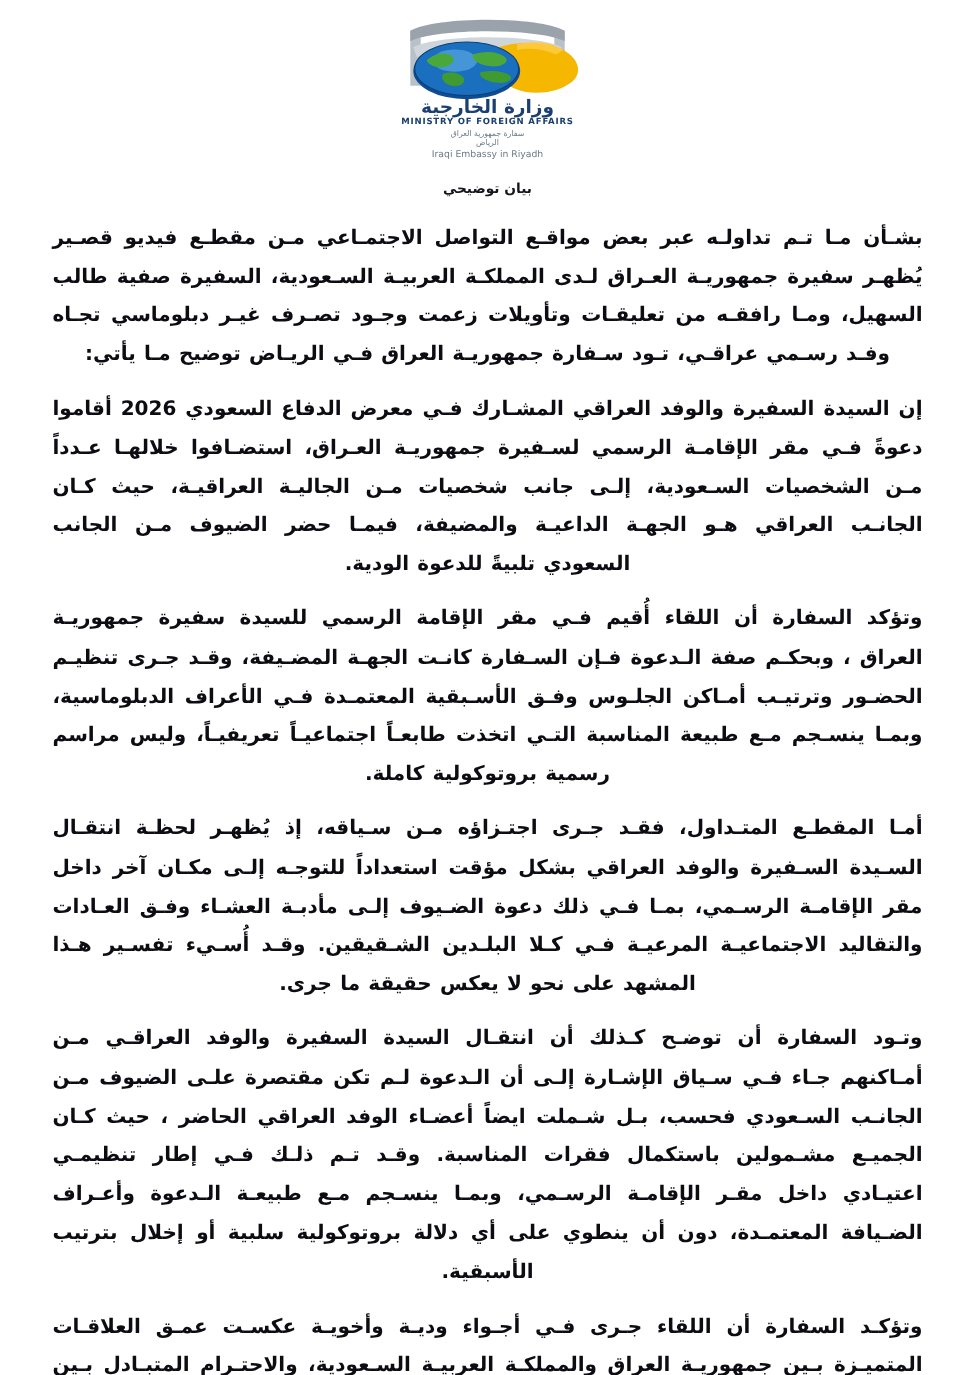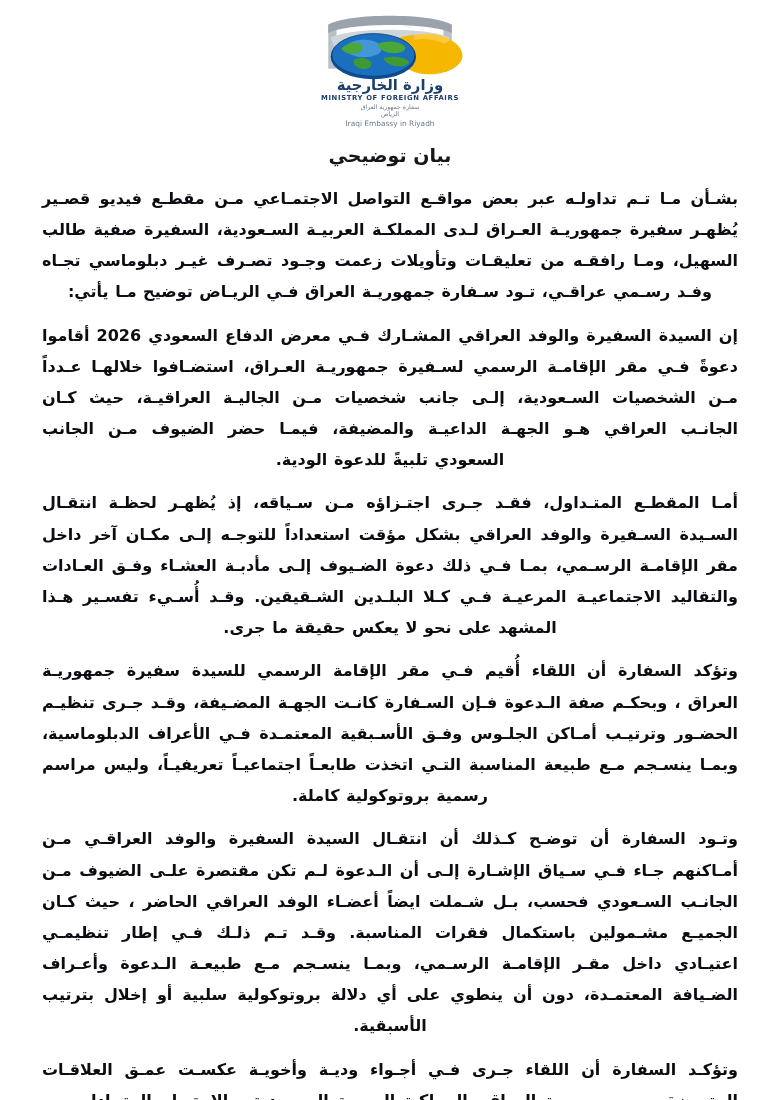--- a/index.html
+++ b/index.html
@@ -37,21 +37,21 @@
 
   .emblem {
     width: 190px;
     display: block;
   }
 
   
   .doc-title {
     margin: 14px 0 0 0;
     text-align: center;
-    font-size: 19px;
+    font-size: 11px;
     font-weight: bold;
     letter-spacing: 0.5px;
     color: #15151c;
     direction: rtl;
   }
 
   
   .body-wrap {
     padding: 0 42px 0 42px;
     margin-top: 17px;
@@ -140,22 +140,22 @@
       <text x="160" y="172" text-anchor="middle" font-family="DejaVu Sans, sans-serif" font-size="10.5" fill="#6b7a88" direction="rtl">الرياض</text>
       <text x="160" y="188" text-anchor="middle" font-family="DejaVu Sans, sans-serif" font-size="12.5" fill="#6b7a88">Iraqi Embassy in Riyadh</text>
     </svg>
   </div>
 
   <h1 class="doc-title">بيان توضيحي</h1>
 
   <div class="body-wrap">
     <p class="para">بشـأن مـا تـم تداولـه عبر بعض مواقـع التواصل الاجتمـاعي مـن مقطـع فيديو قصـير يُظهـر سفيرة جمهوريـة العـراق لـدى المملكـة العربيـة السـعودية، السفيرة صفية طالب السهيل، ومـا رافقـه من تعليقـات وتأويلات زعمت وجـود تصـرف غيـر دبلوماسي تجـاه وفـد رسـمي عراقـي، تـود سـفارة جمهوريـة العراق فـي الريـاض توضيح مـا يأتي:</p>
     <p class="para">إن السيدة السفيرة والوفد العراقي المشـارك فـي معرض الدفاع السعودي 2026 أقاموا دعوةً فـي مقر الإقامـة الرسمي لسـفيرة جمهوريـة العـراق، استضـافوا خلالهـا عـدداً مـن الشخصيات السـعودية، إلـى جانب شخصيات مـن الجاليـة العراقيـة، حيث كـان الجانـب العراقي هـو الجهـة الداعيـة والمضيفة، فيمـا حضر الضيوف مـن الجانب السعودي تلبيةً للدعوة الودية.</p>
+    <p class="para">وتؤكد السفارة أن اللقاء أُقيم فـي مقر الإقامة الرسمي للسيدة سفيرة جمهوريـة العراق ، وبحكـم صفة الـدعوة فـإن السـفارة كانـت الجهـة المضـيفة، وقـد جـرى تنظيـم الحضـور وترتيـب أمـاكن الجلـوس وفـق الأسـبقية المعتمـدة فـي الأعراف الدبلوماسية، وبمـا ينسـجم مـع طبيعة المناسبة التـي اتخذت طابعـاً اجتماعيـاً تعريفيـاً، وليس مراسم رسمية بروتوكولية كاملة.</p>
     <p class="para">أمـا المقطـع المتـداول، فقـد جـرى اجتـزاؤه مـن سـياقه، إذ يُظهـر لحظـة انتقـال السـيدة السـفيرة والوفد العراقي بشكل مؤقت استعداداً للتوجـه إلـى مكـان آخر داخل مقر الإقامـة الرسـمي، بمـا فـي ذلك دعوة الضـيوف إلـى مأدبـة العشـاء وفـق العـادات والتقاليد الاجتماعيـة المرعيـة فـي كـلا البلـدين الشـقيقين. وقـد أُسـيء تفسـير هـذا المشهد على نحو لا يعكس حقيقة ما جرى.</p>
-    <p class="para">وتؤكد السفارة أن اللقاء أُقيم فـي مقر الإقامة الرسمي للسيدة سفيرة جمهوريـة العراق ، وبحكـم صفة الـدعوة فـإن السـفارة كانـت الجهـة المضـيفة، وقـد جـرى تنظيـم الحضـور وترتيـب أمـاكن الجلـوس وفـق الأسـبقية المعتمـدة فـي الأعراف الدبلوماسية، وبمـا ينسـجم مـع طبيعة المناسبة التـي اتخذت طابعـاً اجتماعيـاً تعريفيـاً، وليس مراسم رسمية بروتوكولية كاملة.</p>
     <p class="para">وتـود السفارة أن توضـح كـذلك أن انتقـال السيدة السفيرة والوفد العراقـي مـن أمـاكنهم جـاء فـي سـياق الإشـارة إلـى أن الـدعوة لـم تكن مقتصرة علـى الضيوف مـن الجانـب السـعودي فحسب، بـل شـملت ايضاً أعضـاء الوفد العراقي الحاضر ، حيث كـان الجميـع مشـمولين باستكمال فقرات المناسبة. وقـد تـم ذلـك فـي إطار تنظيمـي اعتيـادي داخل مقـر الإقامـة الرسـمي، وبمـا ينسـجم مـع طبيعـة الـدعوة وأعـراف الضـيافة المعتمـدة، دون أن ينطوي على أي دلالة بروتوكولية سلبية أو إخلال بترتيب الأسبقية.</p>
     <p class="para">وتؤكـد السفارة أن اللقاء جـرى فـي أجـواء وديـة وأخويـة عكسـت عمـق العلاقـات المتميـزة بـين جمهوريـة العراق والمملكـة العربيـة السـعودية، والاحتـرام المتبـادل بـين الجـانبين، وأن جميـع الإجراءات تمـت وفـق الأعـراف الدبلوماسية المعمول بها دولياً، وبما يحفظ مكانة جمهورية العراق ويعكس تقديرها الكامل لضيوفها.</p>
   </div>
 
   <div class="signature">
     <div class="sig-line">سفارة جمهورية العراق في المملكة العربية السعودية</div>
     <div class="sig-date">15 شباط 2026</div>
   </div>
 
 </div>

